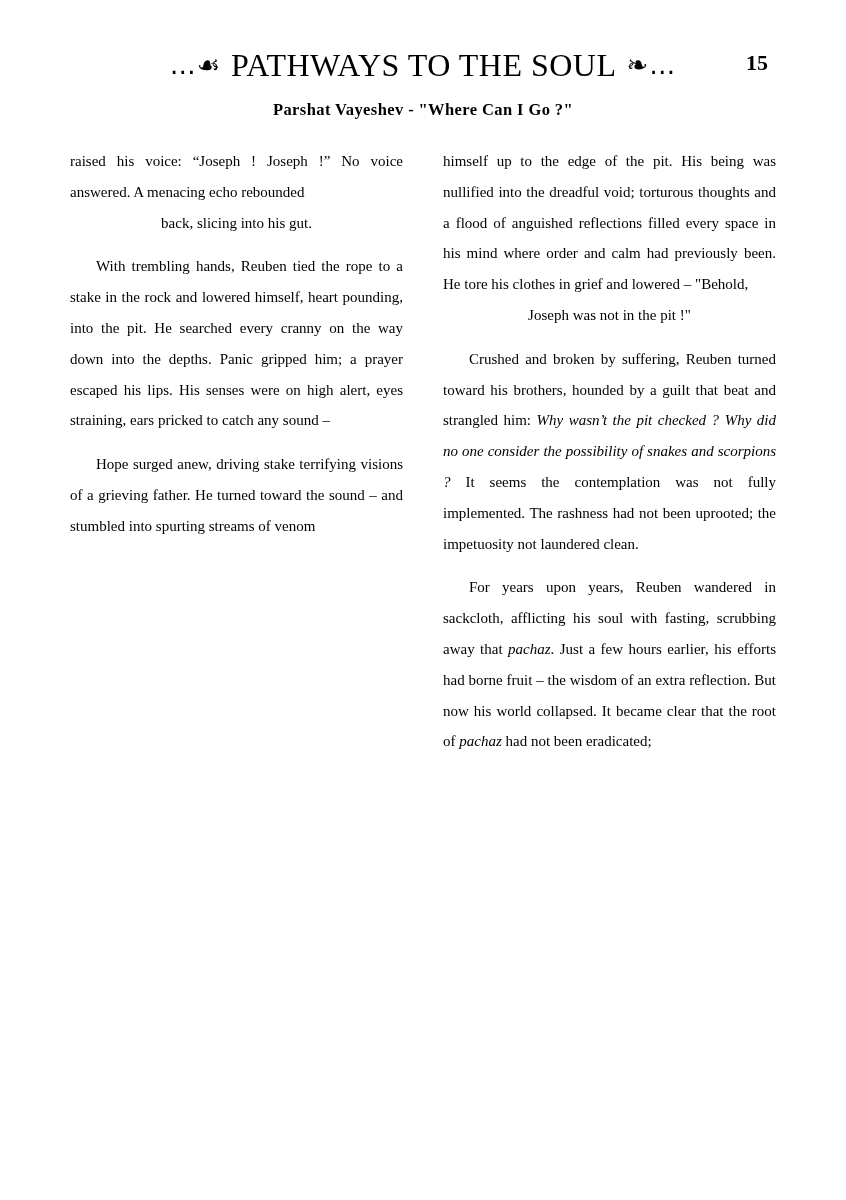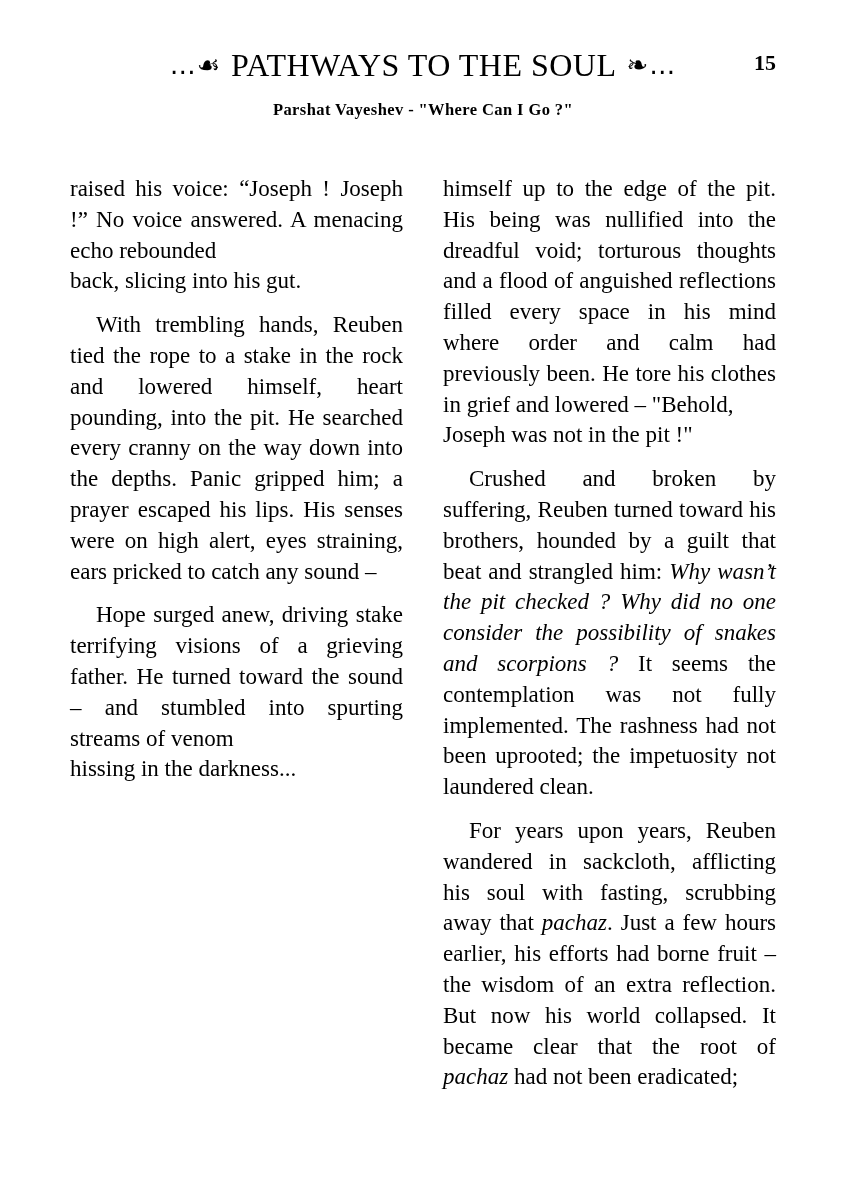--- a/index.html
+++ b/index.html
@@ -44,57 +44,56 @@
   }
   .masthead-title {
     font-family: "Liberation Serif", "DejaVu Serif", serif;
     font-weight: normal;
     font-size: 32px;
     letter-spacing: 0.5px;
     white-space: nowrap;
   }
   .page-number {
     position: absolute;
-    right: 0;
+    right: 8px;
     top: 8px;
     font-family: "Liberation Serif", "DejaVu Serif", serif;
     font-weight: bold;
     font-size: 22px;
   }
   .subheading {
     text-align: center;
     font-family: "Liberation Serif", "DejaVu Serif", serif;
     font-weight: bold;
     font-size: 16.5px;
     margin-top: 12px;
     letter-spacing: 0.4px;
   }
   .columns {
     margin-top: 26px;
     display: flex;
     gap: 40px;
   }
   .col {
     width: 333px;
-    font-size: 23px;
+    font-size: 15px;
     line-height: 30.8px;
     text-align: justify;
     text-justify: inter-word;
-    margin-top: 28px;
   }
   .col p {
     margin: 0 0 13px 0;
     text-indent: 26px;
   }
   .col p.no-indent {
     text-indent: 0;
   }
   .lastline {
     display: block;
-    text-align: left;
+    text-align: center;
     text-indent: 0;
   }
   i, .ital {
     font-style: italic;
   }
 </style>
 </head>
 <body>
 
 <div class="page">
@@ -107,21 +106,21 @@
     </div>
     <span class="page-number">15</span>
   </div>
 
   <div class="subheading">Parshat Vayeshev - "Where Can I Go ?"</div>
 
   <div class="columns">
     <div class="col" id="col-left">
         <p class="no-indent"><span>raised his voice: “Joseph ! Joseph !” No voice answered. A menacing echo rebounded </span><span class="lastline">back, slicing into his gut.</span></p>
         <p><span>With trembling hands, Reuben tied the rope to a stake in the rock and lowered himself, heart pounding, into the pit. He searched every cranny on the way down into the depths. Panic gripped him; a prayer escaped his lips. His senses were on high alert, eyes straining, ears pricked to catch any sound – </span></p>
-        <p><span>Hope surged anew, driving stake terrifying visions of a grieving father. He turned toward the sound – and stumbled into spurting streams of venom </span><span class="lastline">hissing in the darkness...</span></p>
+        <p><span>Hope surged anew, driving stake terrifying visions of a grieving father. He turned toward the sound – and stumbled into spurting streams of venom </span></p>
       </div>
     <div class="col" id="col-right">
         <p class="no-indent"><span>himself up to the edge of the pit. His being was nullified into the dreadful void; torturous thoughts and a flood of anguished reflections filled every space in his mind where order and calm had previously been. He tore his clothes in grief and lowered – "Behold, </span><span class="lastline">Joseph was not in the pit !"</span></p>
         <p><span>Crushed and broken by suffering, Reuben turned toward his brothers, hounded by a guilt that beat and strangled him: </span><span class="ital">Why wasn’t the pit checked ? Why did no one consider the possibility of snakes and scorpions ?</span><span> It seems the contemplation was not fully implemented. The rashness had not been uprooted; the impetuosity not laundered clean.</span></p>
         <p><span>For years upon years, Reuben wandered in sackcloth, afflicting his soul with fasting, scrubbing away that </span><span class="ital">pachaz</span><span>. Just a few hours earlier, his efforts had borne fruit – the wisdom of an extra reflection. But now his world collapsed. It became clear that the root of </span><span class="ital">pachaz</span><span> had not been eradicated;</span></p>
       </div>
   </div>
 
 </div>
 

